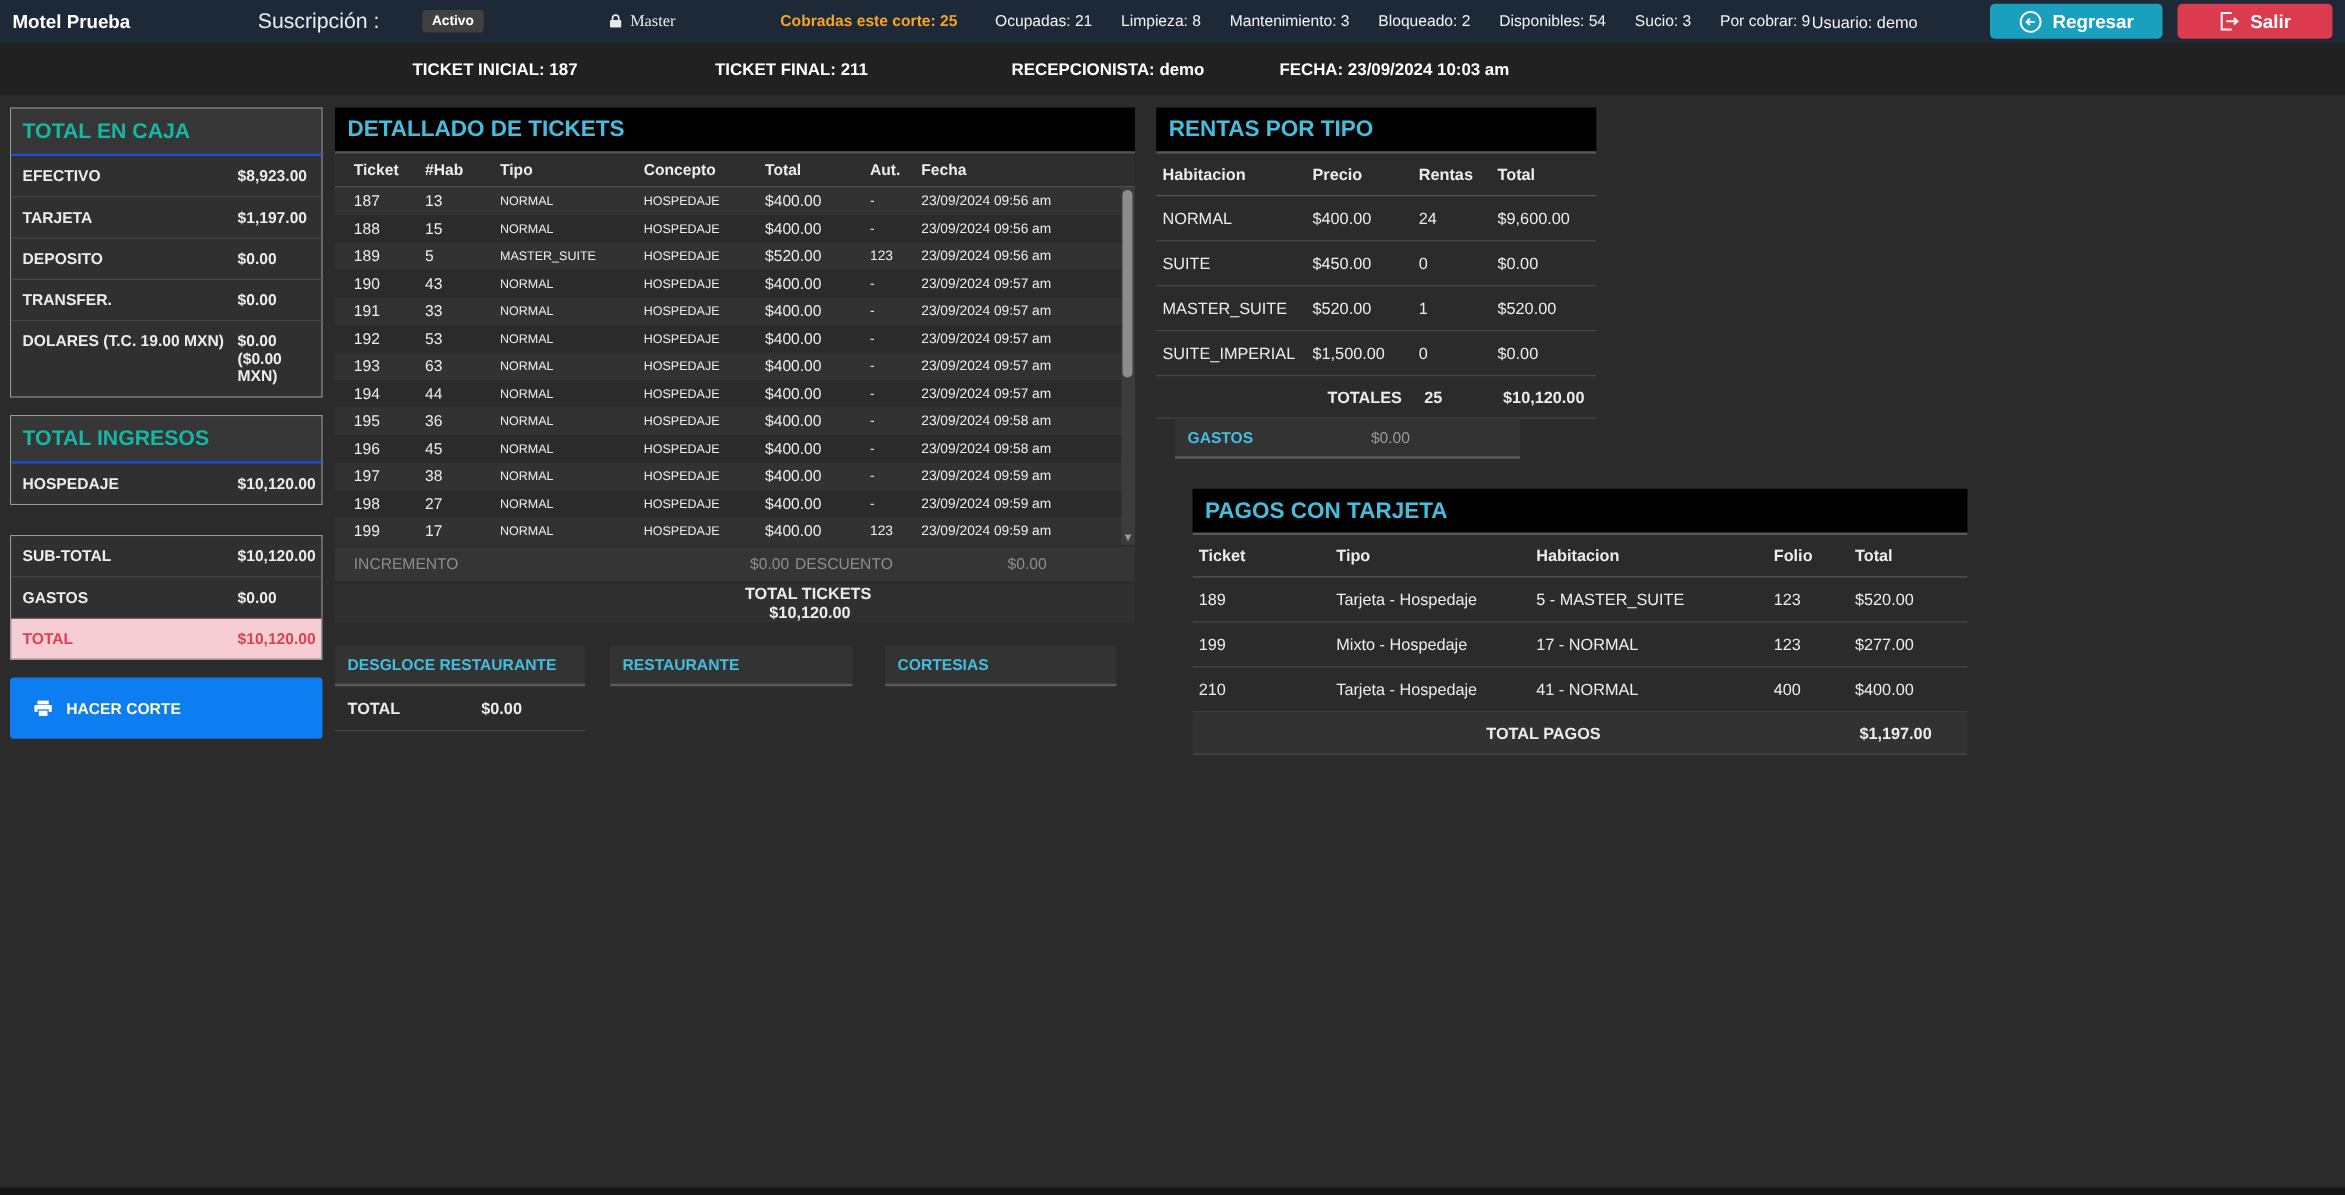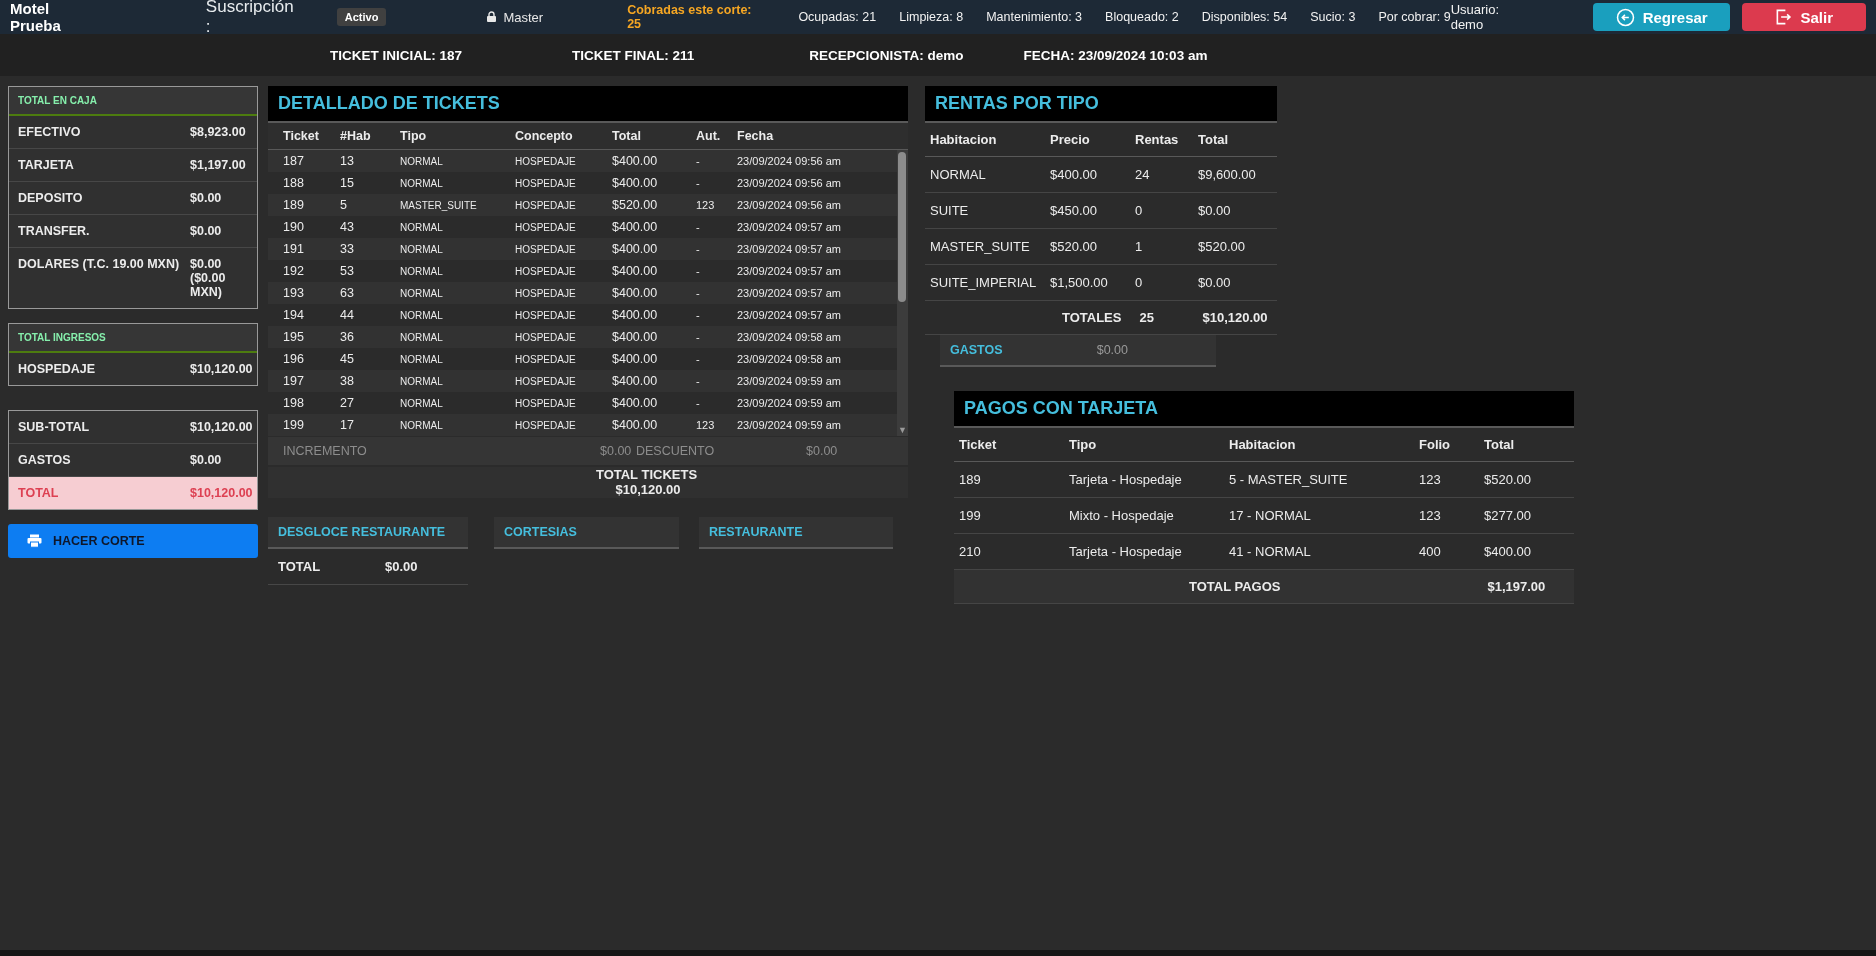--- a/index.html
+++ b/index.html
@@ -8,21 +8,21 @@
   body {
     width:1876px; height:956px; overflow:hidden; position:relative;
     background:#2b2b2b; color:#ececec;
     font-family:"Liberation Sans", sans-serif; font-size:13px;
   }
   
   .topbar { height:34px; background:#1d2936; display:flex; align-items:center; padding:0 10px; }
   .app-title { font-size:15px; font-weight:700; color:#fff; }
   .sub-label { margin-left:102px; font-size:17px; font-weight:400; color:#e8ecef; }
   .badge { margin-left:34px; background:#404040; color:#fff; font-size:11px; font-weight:700; padding:3px 8px; border-radius:3px; }
-  .master { margin-left:100px; display:flex; align-items:center; gap:6px; font-size:13px; color:#e8e8e8; }
+  .master { margin-left:100px; display:flex; align-items:center; gap:6px; font-size:13px; color:#e8e8e8;font-family:Liberation Serif, serif; }
   .cobradas { margin-left:84px; color:#f5a623; font-size:12.5px; font-weight:700; }
   .stats { margin-left:30px; display:flex; gap:23px; font-size:12.5px; color:#f2f2f2; white-space:nowrap; }
   .usuario { margin-left:auto; margin-right:58px; font-size:13px; color:#f2f2f2; }
   .btn-top { display:flex; align-items:center; justify-content:center; gap:8px; color:#fff; font-weight:700;
              font-size:15px; border:none; border-radius:4px; height:28px; cursor:pointer; font-family:inherit; }
   .btn-regresar { width:138px; background:#1a9fbe; margin-right:12px; }
   .btn-salir { width:124px; background:#dc3a4e;align-items:center; }
   .icon-wrap { display:inline-flex; align-items:center; }
 
   
@@ -30,28 +30,28 @@
   .ib-1 { margin-left:330px; } .ib-2 { margin-left:110px; } .ib-3 { margin-left:115px; } .ib-4 { margin-left:60px; }
 
   
   .main { display:flex; align-items:flex-start; padding:10px 8px 0 8px; }
   .leftcol { width:250px; flex:none; }
   .midcol  { width:640px; flex:none; margin-left:10px; }
   .rightcol{ flex:1; margin-left:17px; }
 
   
   .card { border:1px solid #999; background:#2f2f2f; }
-  .card-header { background:#363636; color:#86efac; font-weight:700; font-size:10px; padding:8px 9px; border-bottom:2px solid #4d7c0f; }
+  .card-header { background:#363636; color:#14b8a6; font-weight:700; font-size:17px; padding:8px 9px; border-bottom:2px solid #1d4ed8; }
   .kv { display:flex; background:#303030; border-bottom:1px solid #474747; padding:9px; font-size:12.5px; font-weight:700; }
   .kv:last-child { border-bottom:0; }
   .kv .k { width:172px; flex:none; padding-right:6px; }
   .kv .v { flex:1; text-align:left; }
   .kv.pink { background:#f6cdd2; color:#dd4052; }
   .mt14 { margin-top:14px; } .mt24 { margin-top:24px; }
-  .btn-corte { margin-top:14px; width:100%; background:#0d7df2; color:#0f172a; border:none; border-radius:3px; height:34px;
+  .btn-corte { margin-top:14px; width:100%; background:#0d7df2; color:#fef9c3; border:none; border-radius:3px; height:49px;
                display:flex; align-items:center; gap:11px; padding-left:19px; font-weight:700; font-size:12.5px;
                cursor:pointer; font-family:inherit; }
 
   
   .panel-head { background:#000000; color:#45bedd; font-weight:700; font-size:18px; padding:7px 10px; border-bottom:2px solid #595959; }
   .t-head { display:flex; align-items:center; background:#2e2e2e; font-weight:700; font-size:12.5px; height:27px; border-bottom:1px solid #595959; padding-left:15px; }
   .t-scroll { position:relative; }
   .t-row { display:flex; align-items:center; height:22px; padding-left:15px; font-size:12.5px; }
   .t-row:nth-child(odd)  { background:#323232; }
   .t-row:nth-child(even) { background:#2b2b2b; }
@@ -364,25 +364,25 @@
     </div>
 
     <div class="mini-row">
       <div class="mini mini-1">
         <div class="mini-head">DESGLOCE RESTAURANTE</div>
         <div class="mini-kv">
           <span class="lbl">TOTAL</span>
           <span>$0.00</span>
         </div>
       </div>
+      <div class="mini mini-2">
+        <div class="mini-head">RESTAURANTE</div>
+      </div>
       <div class="mini mini-3">
         <div class="mini-head">CORTESIAS</div>
-      </div>
-      <div class="mini mini-2">
-        <div class="mini-head">RESTAURANTE</div>
       </div>
     </div>
   </div>
 
   <div class="rightcol">
     <div class="right-top">
 
       <div class="rentas">
         <div class="panel-head">RENTAS POR TIPO</div>
         <div class="table-head">

